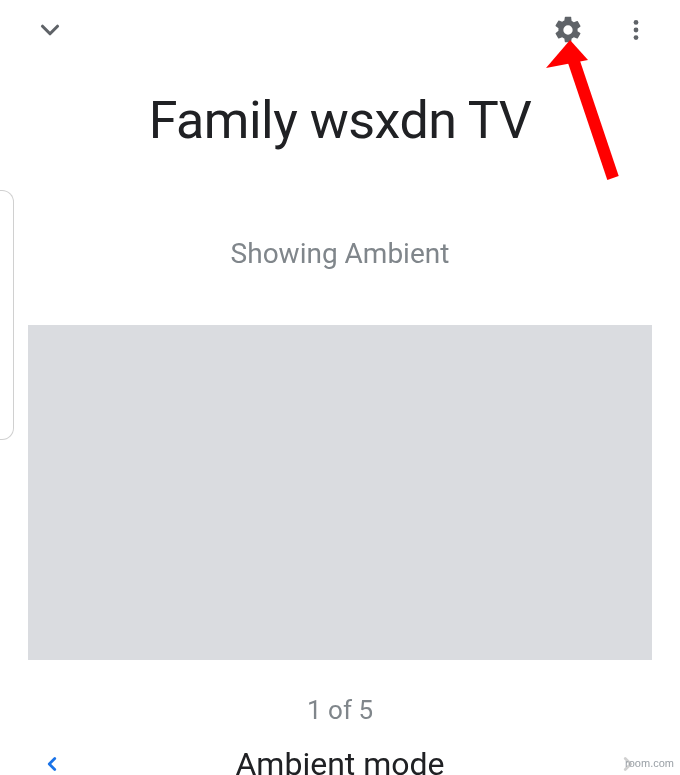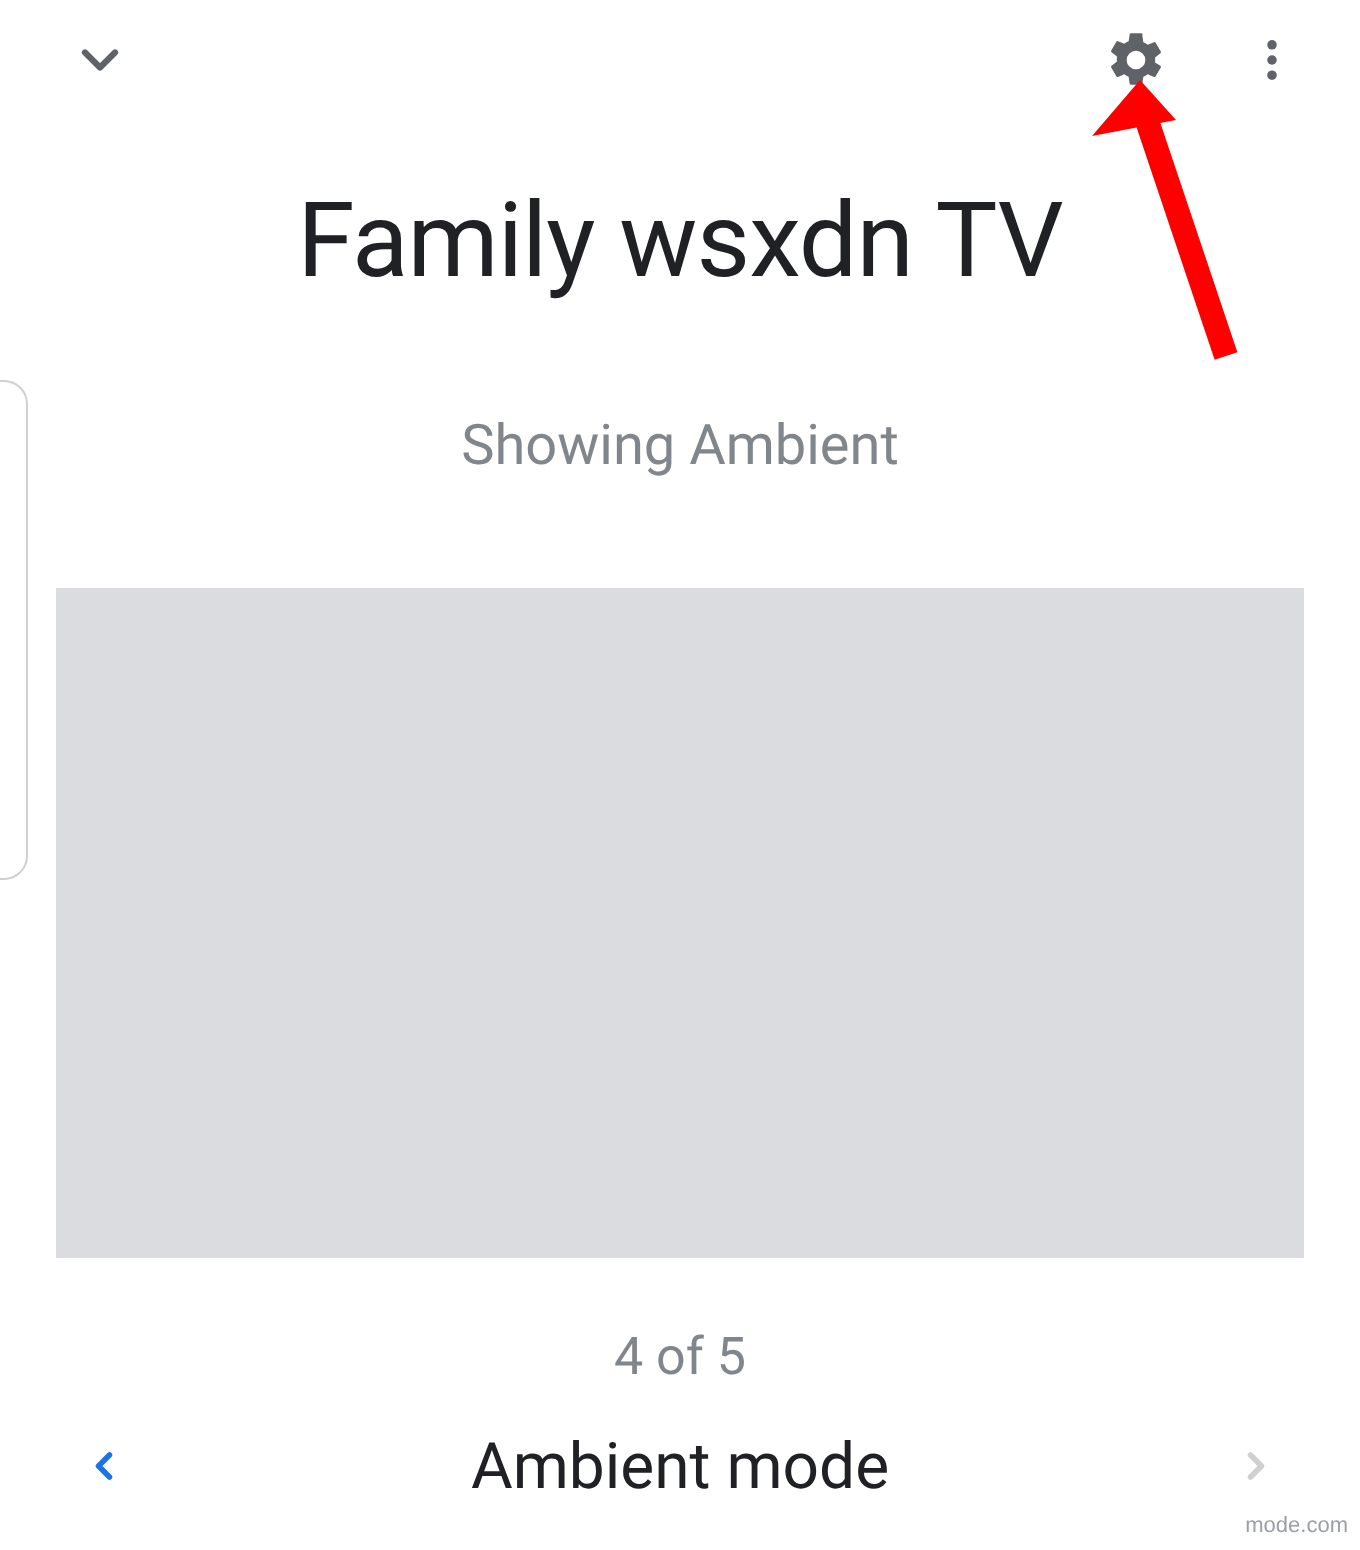--- a/index.html
+++ b/index.html
@@ -26,21 +26,21 @@
       font-weight: 400;
       color: #202124;
       margin-top: 40px;
       letter-spacing: -0.5px;
     }
     .subtitle {
       text-align: center;
       font-size: 28px;
       font-weight: 400;
       color: #80868b;
-      margin-top: 55px;
+      margin-top: 86px;
     }
     .preview {
       margin: 55px 28px 0 28px;
       height: 335px;
       background: #dadce0;
       background: #dcdde1;
     }
     .preview { background: #dadce0; }
     .preview-wrap { position: relative; }
     .side-tab {
@@ -120,21 +120,21 @@
   </div>
 </div>
 
 <h1 class="title">Family wsxdn TV</h1>
 <div class="subtitle">Showing Ambient</div>
 
 <div class="preview-wrap">
   <div class="preview"></div>
 </div>
 
-<div class="counter">4 of 5</div>
+<div class="counter">1 of 5</div>
 
 <div class="mode-row">
   <div class="nav-arrow">
     <svg width="22" height="22" viewBox="0 0 24 24" fill="none" stroke="#1a73e8" stroke-width="3" stroke-linecap="round" stroke-linejoin="round">
         <polyline points="15 18 9 12 15 6"></polyline>
       </svg>
   </div>
   <div class="mode-label">Ambient mode</div>
   <div class="nav-arrow">
     <svg width="22" height="22" viewBox="0 0 24 24" fill="none" stroke="#d0d0d0" stroke-width="3" stroke-linecap="round" stroke-linejoin="round">
@@ -146,13 +146,13 @@
 <svg class="annotation-arrow" width="110" height="150" viewBox="0 0 110 150">
   <defs>
     <marker id="ah" markerWidth="10" markerHeight="10" refX="2" refY="5" orient="auto">
       <polygon points="0,0 10,5 0,10" fill="#ff0000"></polygon>
     </marker>
   </defs>
   <line x1="85" y1="140" x2="42" y2="12" stroke="#ff0000" stroke-width="12"></line>
   <polygon points="42,2 18,30 60,22" fill="#ff0000"></polygon>
 </svg>
 
-<div class="watermark">mode.com</div>
+<div class="watermark">room.com</div>
 
 </body></html>

